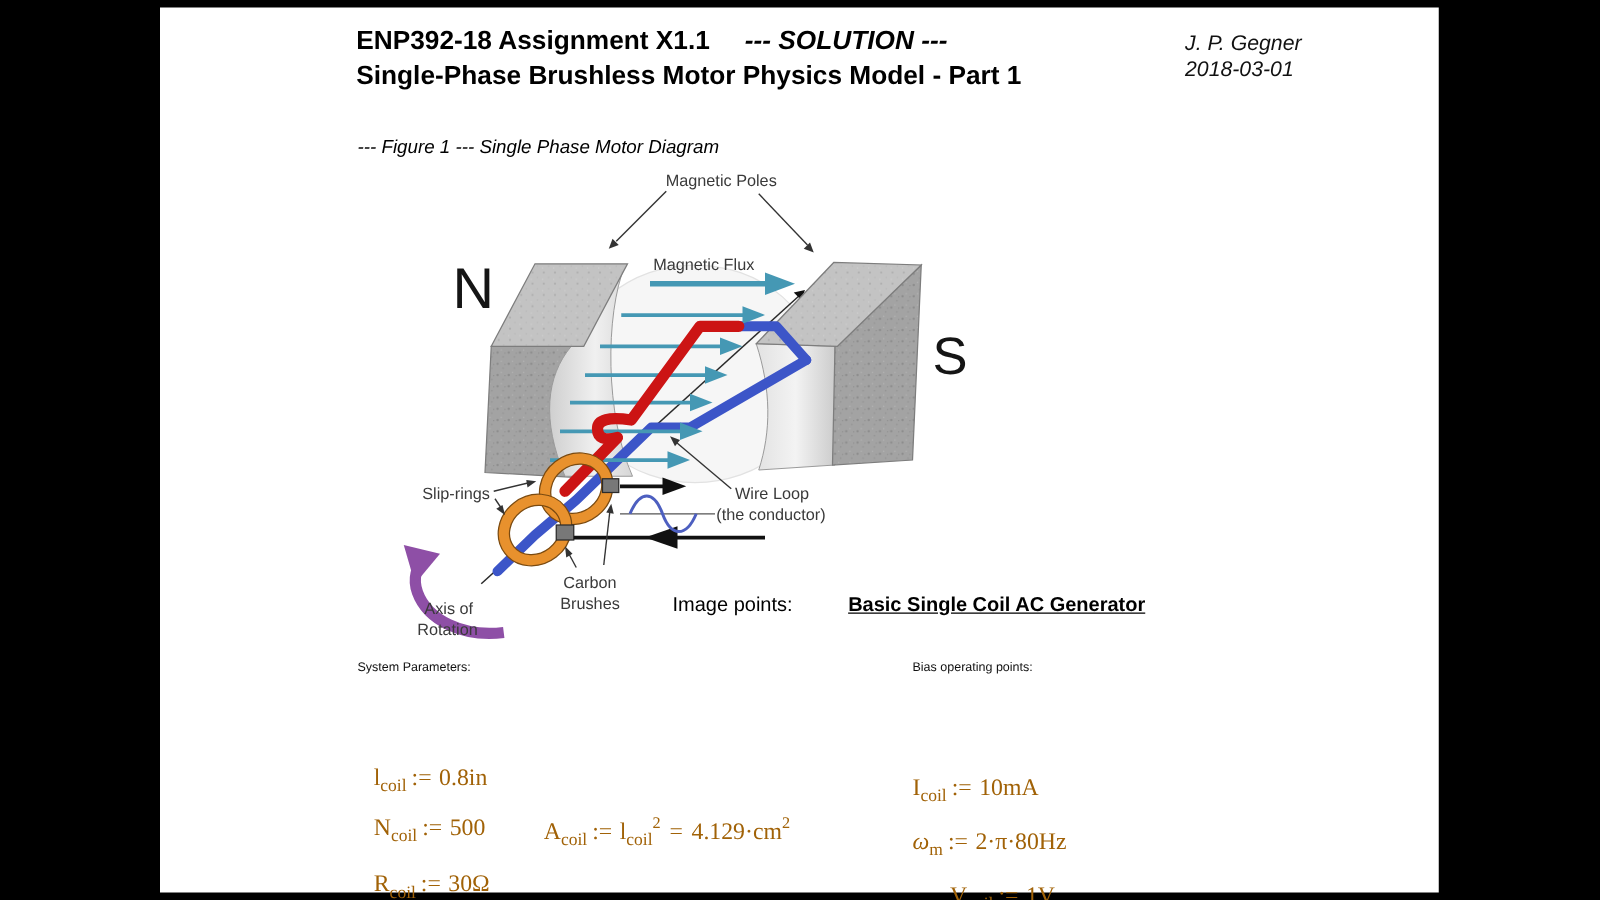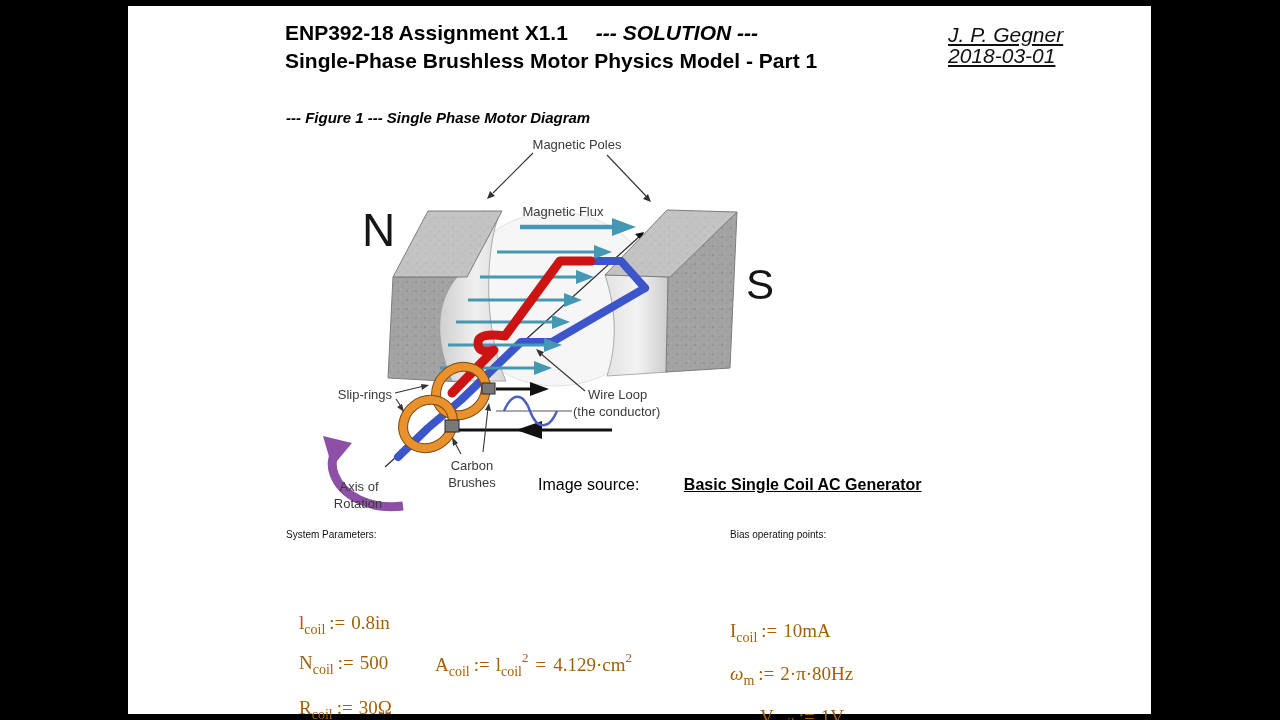--- a/index.html
+++ b/index.html
@@ -8,24 +8,24 @@
   }
   *{box-sizing:border-box; margin:0; padding:0;}
   html,body{width:1280px; height:720px; overflow:hidden;}
   body{background:#000; position:relative; font-family:"Liberation Sans",sans-serif;}
   .paper{position:absolute; left:128px; top:6px; width:1023px; height:708px; background:#fff;}
 
   
   .title-block{position:absolute; left:157px; top:13px; color:#000;}
   .title-line{font-size:21px; font-weight:bold; line-height:28px; white-space:nowrap;}
   .solution-tag{font-style:italic; margin-left:28px; font-weight:bold;}
-  .author-block{position:absolute; left:820px; top:18px; font-size:21px; font-style:italic; color:#111; line-height:21px;text-decoration:underline;}
-
-  
-  .fig-caption{position:absolute; left:158px; top:103px; font-size:15px; font-weight:bold; font-style:italic; color:#000;}
+  .author-block{position:absolute; left:820px; top:18px; font-size:17px; font-style:italic; color:#111; line-height:21px;}
+
+  
+  .fig-caption{position:absolute; left:158px; top:103px; font-size:15px; font-weight:normal; font-style:italic; color:#000;}
 
   
   .diagram{position:absolute; left:190px; top:124px; width:600px; height:390px;}
   .dlabel{font-family:"Liberation Sans",sans-serif; font-size:13px; fill:#3a3a3a;}
   .pole-letter{font-family:"Liberation Sans",sans-serif; fill:#151515;}
   .leader{stroke:#333; stroke-width:1.1; fill:none;}
   .leader-head{fill:#333;}
   .flux-line{stroke:var(--flux); fill:none;}
   .flux-head{fill:var(--flux);}
   .wire-red-path{stroke:var(--wire-red); fill:none; stroke-width:9; stroke-linejoin:round; stroke-linecap:round;}
@@ -199,21 +199,21 @@
     <text class="dlabel" x="392" y="399" text-anchor="end">Slip-rings</text>
     <text class="dlabel" x="588" y="399">Wire Loop</text>
     <text class="dlabel" x="573" y="416">(the conductor)</text>
     <text class="dlabel" x="472" y="470" text-anchor="middle">Carbon</text>
     <text class="dlabel" x="472" y="487" text-anchor="middle">Brushes</text>
     <text class="dlabel" x="359" y="491" text-anchor="middle">Axis of</text>
     <text class="dlabel" x="358" y="508" text-anchor="middle">Rotation</text>
   </svg>
 
   <div class="imgsrc">
-    <span>Image source: </span><a>Basic Single Coil AC Generator</a>
+    <span>Image points: </span><a>Basic Single Coil AC Generator</a>
   </div>
 
   <div class="sect" style="left:158px; top:523px;">System Parameters:</div>
 
   <div class="eq" style="left:171px; top:558px;">
     <span class="evar">l</span><span class="esub">coil</span><span class="eop">:=</span><span class="eval">0.8in</span>
   </div>
   <div class="eq" style="left:171px; top:598px;">
     <span class="evar">N</span><span class="esub">coil</span><span class="eop">:=</span><span class="eval">500</span>
   </div>

